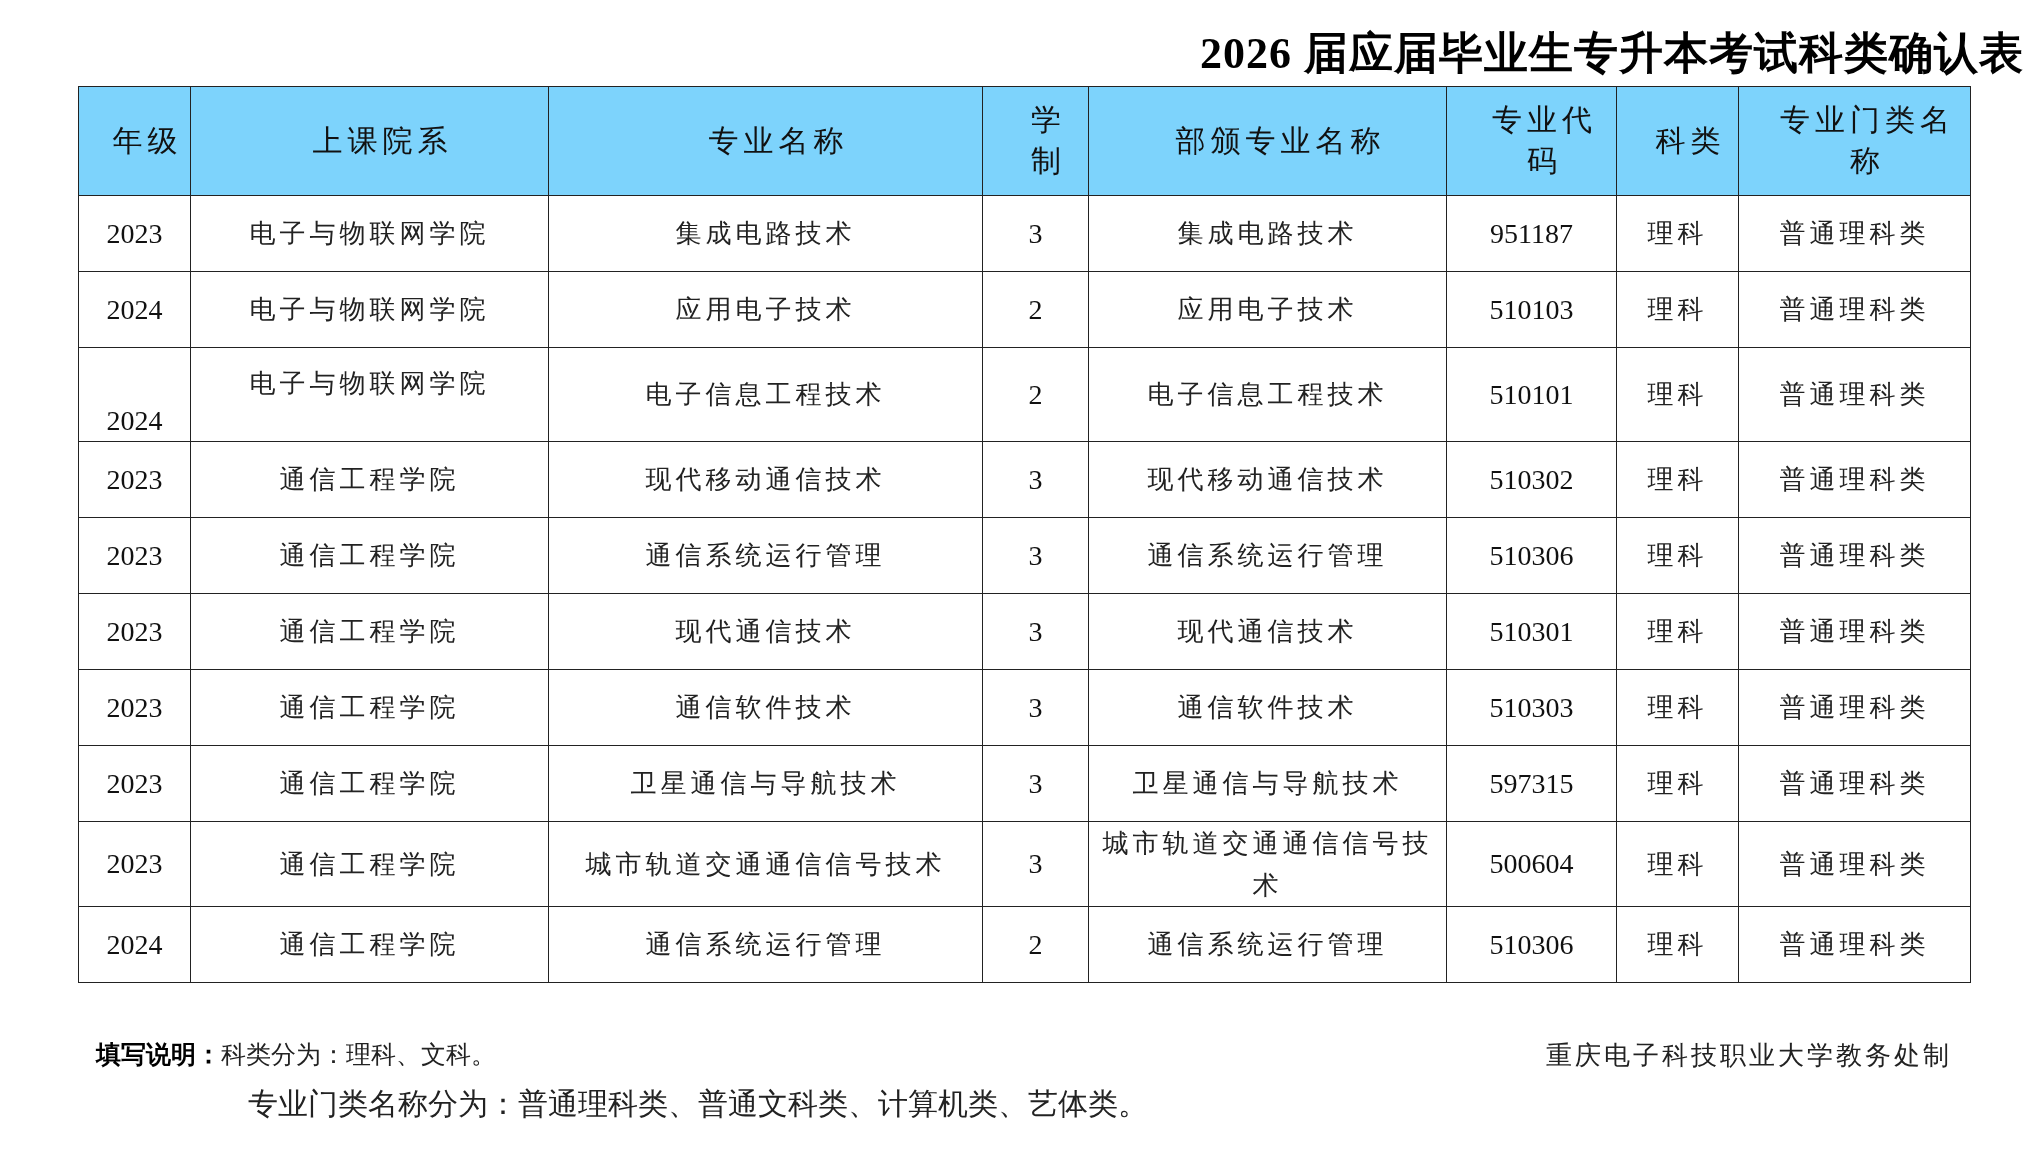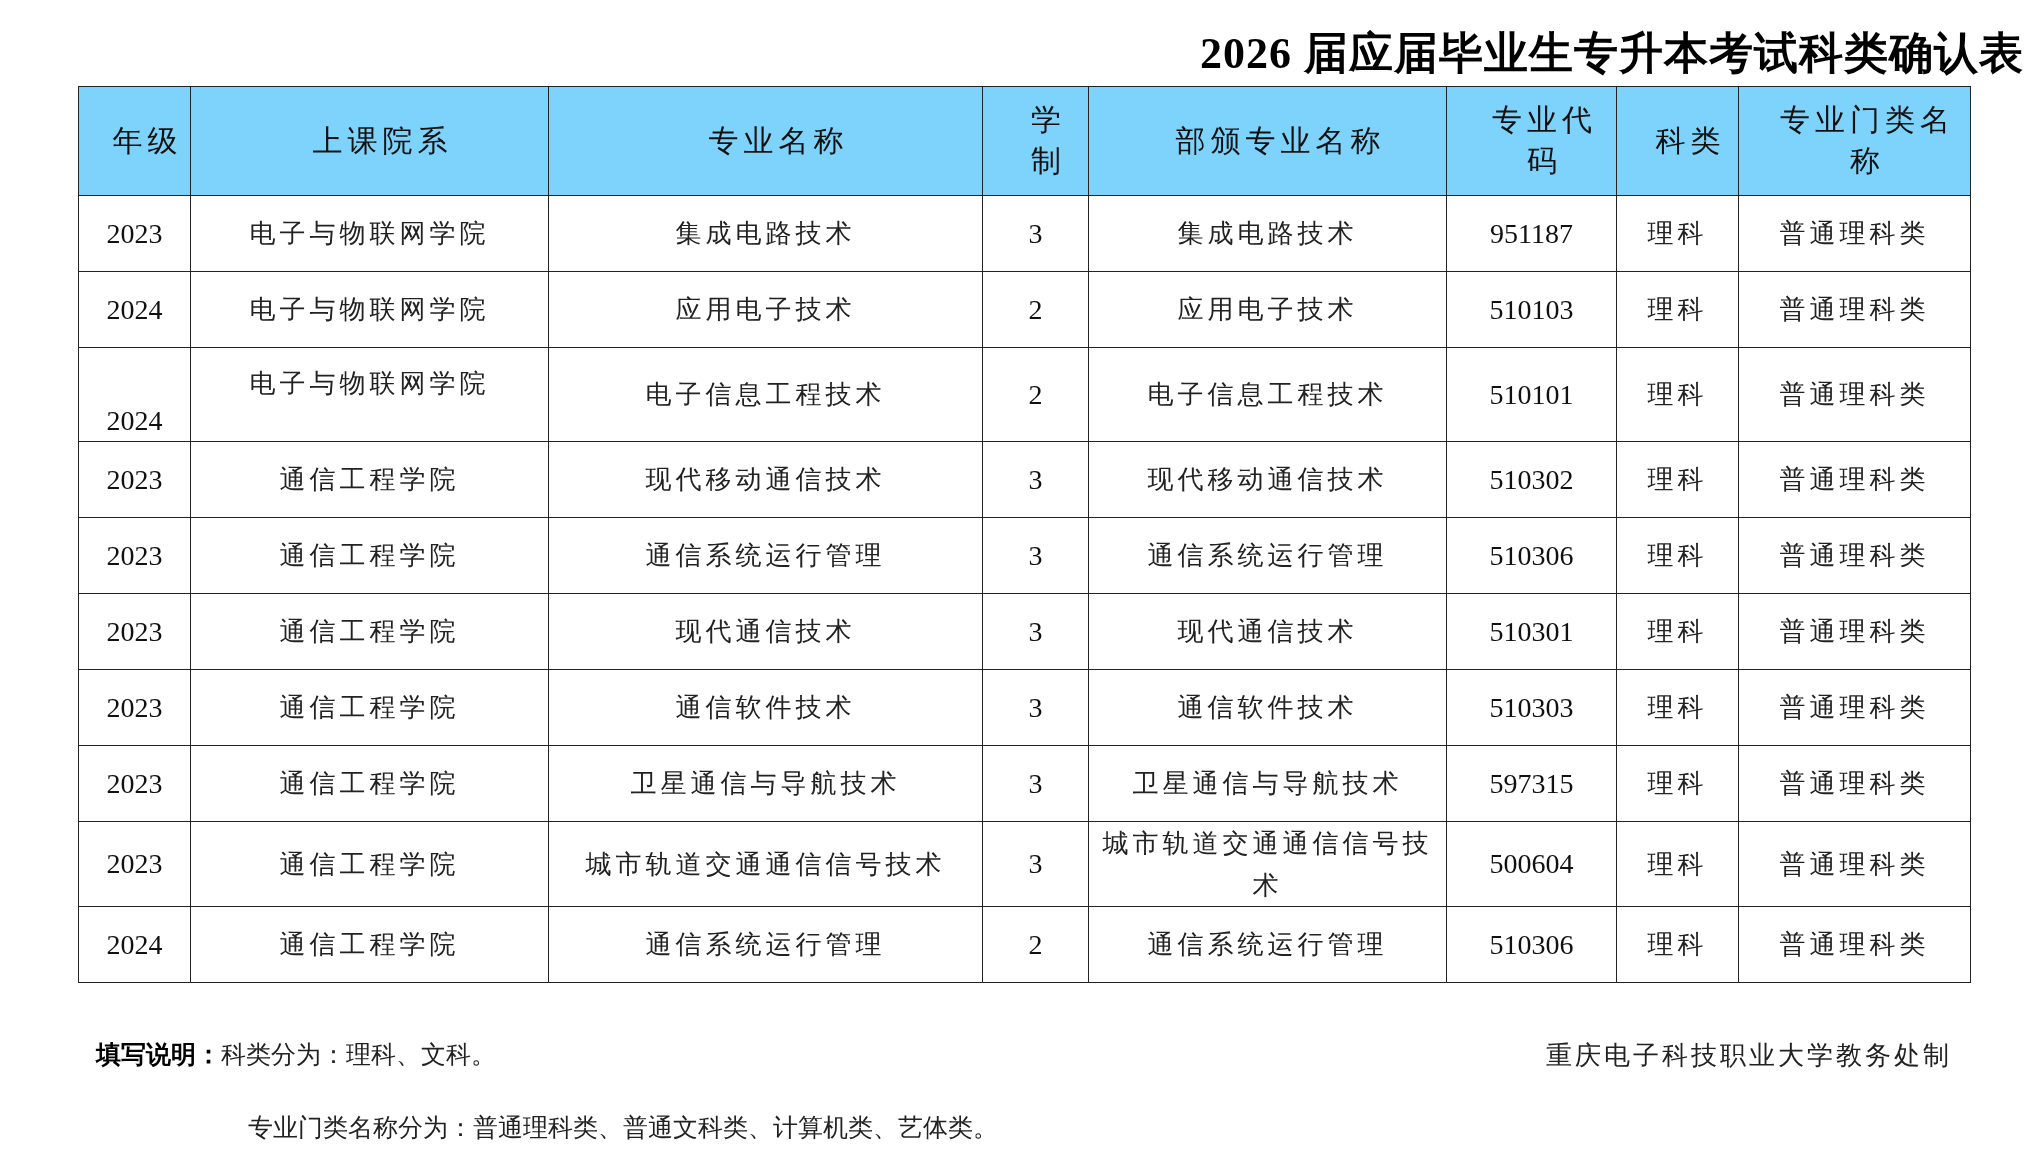--- a/index.html
+++ b/index.html
@@ -17,22 +17,22 @@
                font-size: 30px; letter-spacing: 5px; color: #111; padding-left: 32px; }
   table.main td { height: 75px; font-size: 26px; letter-spacing: 4px; color: #222; }
   table.main td.num { font-family: "Liberation Serif", "DejaVu Serif", serif;
                font-size: 28px; letter-spacing: 0; color: #111; margin-top: 28px; }
   table.main tr.tall td { height: 82px; }
   table.main tr.offset td.grade { vertical-align: bottom; padding-bottom: 4px; }
   table.main tr.offset td.dept { vertical-align: top; padding-top: 18px; }
   .note { position: absolute; left: 96px; top: 1038px; font-size: 25px; color: #222;
           font-family: "DejaVu Sans", "Liberation Sans", sans-serif; }
   .note .label { font-weight: bold; color: #000; }
-  .note2 { position: absolute; left: 248px; top: 1084px; font-size: 25px; color: #222;
-           font-family: Liberation Sans, sans-serif; margin-top: 27px; }
+  .note2 { position: absolute; left: 248px; top: 1084px; font-size: 30px; color: #222;
+           font-family: Liberation Sans, sans-serif; }
   .issuer { position: absolute; right: 72px; top: 1038px; font-size: 26px; letter-spacing: 3px;
             color: #222; font-family: "DejaVu Sans", "Liberation Sans", sans-serif; }
 </style>
 </head>
 <body>
 
 <div class="title">2026 届应届毕业生专升本考试科类确认表</div>
 
 <table class="main">
   <colgroup>

